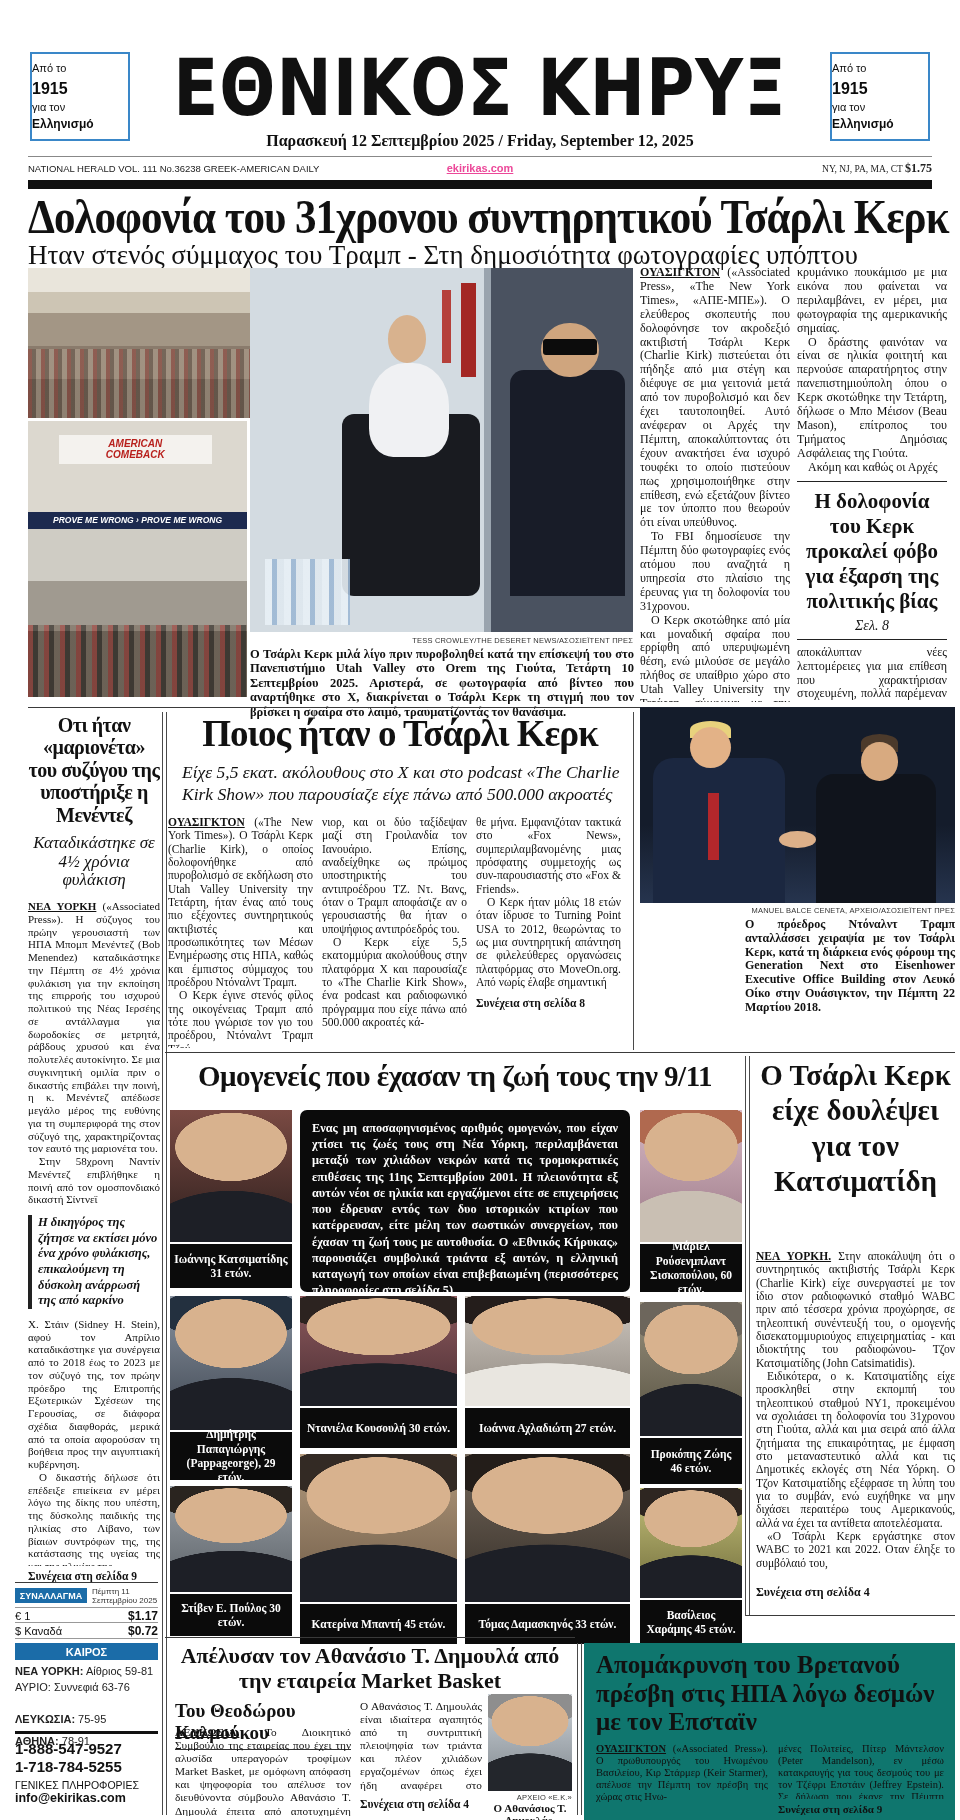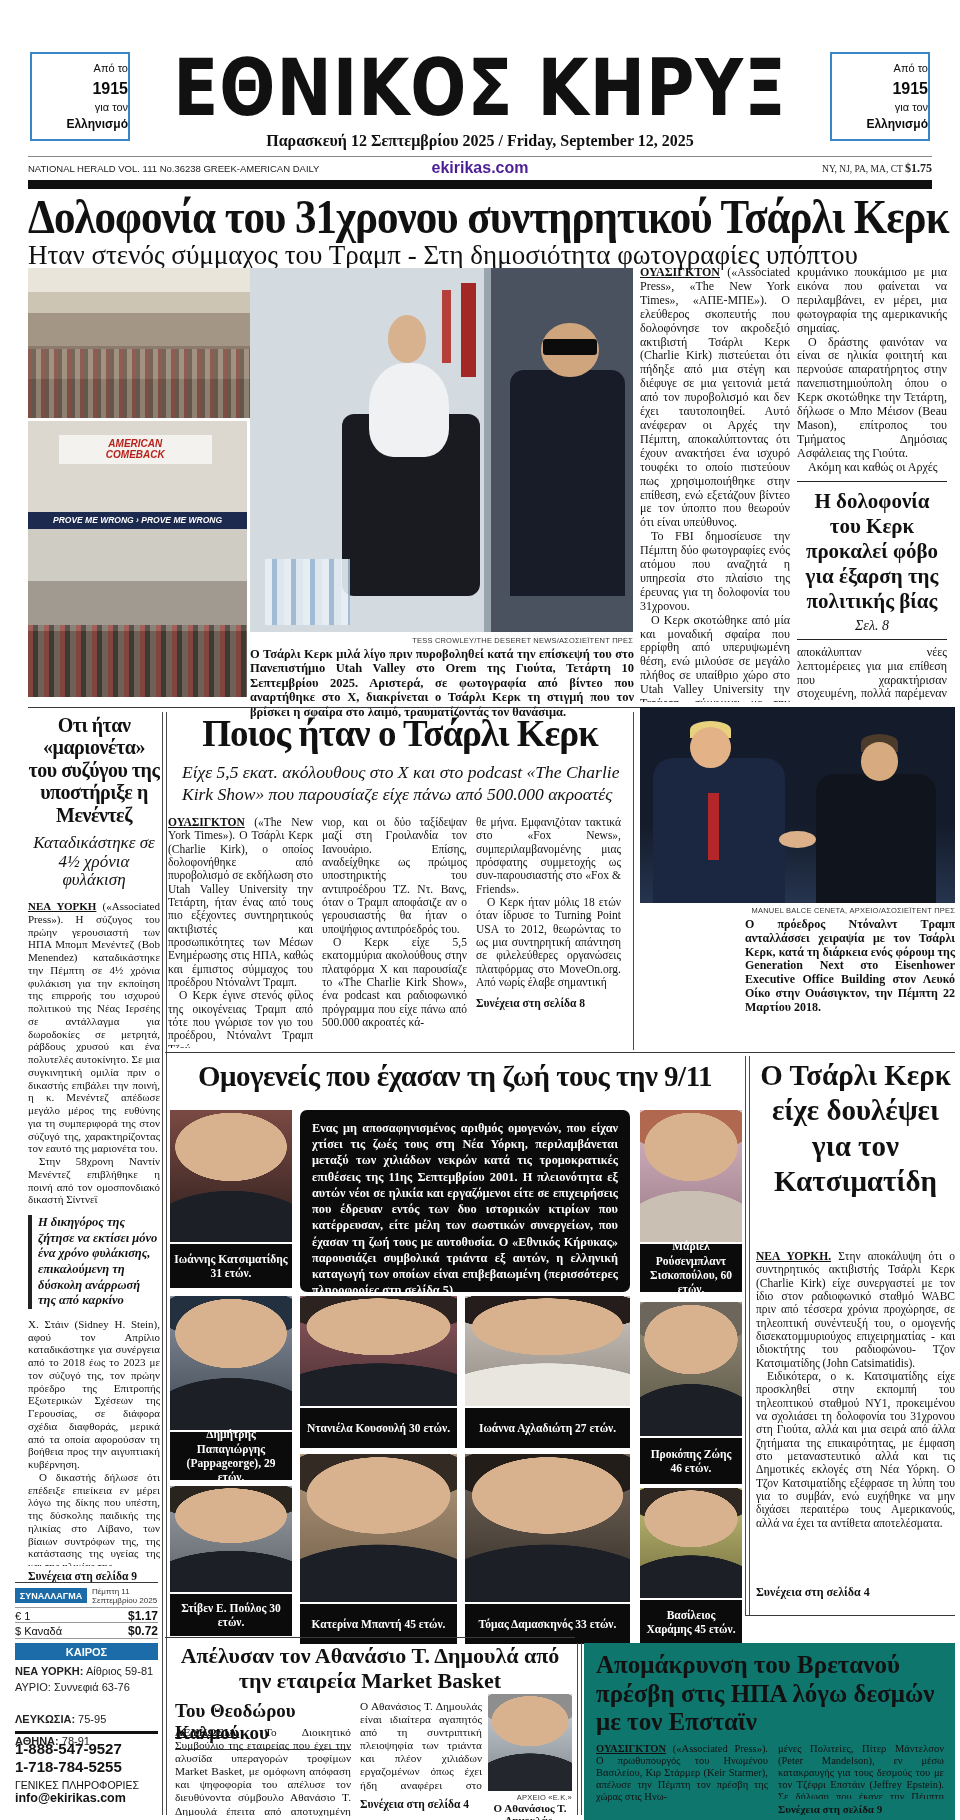--- a/index.html
+++ b/index.html
@@ -8,21 +8,21 @@
   .abs{position:absolute;}
   .sans{font-family:"Liberation Sans",sans-serif;}
   .ctr{text-align:center;}
   .bold{font-weight:bold;}
   .ital{font-style:italic;}
   .clip{overflow:hidden;}
   .hline{background:#3a3a3a;height:1px;}
   .vline{background:#4a4a4a;width:1px;}
   .vsep{width:3px;border-left:1px solid #4a4a4a;border-right:1px solid #4a4a4a;}
   
-  .sincebox{border:2px solid #3a87c8;text-align:right;padding-top:7px;line-height:1.45;
+  .sincebox{border:2px solid #3a87c8;text-align:left;padding-top:7px;line-height:1.45;
             font-family:"Liberation Sans",sans-serif;font-size:11px;color:#0c0c0c;}
   .masthead{font-family:"DejaVu Sans",sans-serif;font-weight:900;font-size:66px;letter-spacing:1px;
             transform:scaleY(1.18);transform-origin:50% 20%;white-space:nowrap;}
   .dateline{font-size:16px;font-weight:bold;}
   .infobar{border-top:1px solid #888;display:flex;align-items:center;font-size:9.5px;color:#222;}
   .blackbar{background:#101010;}
   
   .lead-hl{font-size:43px;font-weight:bold;letter-spacing:-1px;line-height:1.0;
            transform:scaleY(1.12);transform-origin:50% 0;white-space:nowrap;text-align:center;}
   .lead-sub{font-size:27px;line-height:1.05;}
@@ -106,21 +106,21 @@
     <div>Από το</div>
     <div class="bold" style="font-size:16px;">1915</div>
     <div>για τον</div>
     <div class="bold" style="font-size:12px;">Ελληνισμό</div>
   </div>
   <div class="abs ctr masthead" style="left:130px;top:46px;width:700px;">ΕΘΝΙΚΟΣ ΚΗΡΥΞ</div>
   <div class="abs ctr dateline" style="left:130px;top:132px;width:700px;">Παρασκευή 12 Σεπτεμβρίου 2025 / Friday, September 12, 2025</div>
 
   <div class="abs infobar" style="left:28px;top:156px;width:904px;height:22px;">
     <span class="sans" style="flex:1;">NATIONAL HERALD VOL. 111  No.36238  GREEK-AMERICAN DAILY</span>
-    <span class="sans bold" style="font-size:16px;color:#4c1d95;">ekirikas.com</span>
+    <span class="sans bold" style="font-size:11px;color:#ec4899;text-decoration:underline;">ekirikas.com</span>
     <span style="flex:1;text-align:right;">
       <span>NY, NJ, PA, MA, CT</span>
       <span class="bold" style="font-size:12px;">$1.75</span>
     </span>
   </div>
   <div class="abs blackbar" style="left:28px;top:180px;width:904px;height:9px;"></div>
 
   <div class="abs lead-hl" style="left:28px;top:193px;width:904px;">Δολοφονία του 31χρονου συντηρητικού Τσάρλι Κερκ</div>
   <div class="abs lead-sub" style="left:28px;top:241px;width:904px;">Ηταν στενός σύμμαχος του Τραμπ - Στη δημοσιότητα φωτογραφίες υπόπτου</div>
 
@@ -244,20 +244,21 @@
   <div class="portrait" style="left:465px;top:1454px;width:165px;height:148px;--hair:#231d19;--bg1:#75695c;--bg2:#332c26;"></div>
   <div class="plate" style="left:465px;top:1604px;width:165px;height:40px;">Τόμας Δαμασκηνός 33 ετών.</div>
 
   <div class="portrait" style="left:640px;top:1488px;width:102px;height:110px;--hair:#2e2621;--bg1:#c6c27a;--bg2:#6e6a3a;"></div>
   <div class="plate" style="left:640px;top:1600px;width:102px;height:44px;">Βασίλειος Χαράμης 45 ετών.</div>
 
   <div class="abs ctr bold" style="left:756px;top:1058px;width:199px;font-size:29px;line-height:1.22;">Ο Τσάρλι Κερκ είχε δουλέψει για τον Κατσιματίδη</div>
   <div class="abs body-col clip" style="left:756px;top:1250px;width:199px;height:330px;font-size:11.5px;">
     <p class="first"><span class="runin">ΝΕΑ ΥΟΡΚΗ.</span><span> Στην αποκάλυψη ότι ο συντηρητικός ακτιβιστής Τσάρλι Κερκ (Charlie Kirk) είχε συνεργαστεί με τον ίδιο στον ραδιοφωνικό σταθμό WABC πριν από τέσσερα χρόνια προχώρησε, σε τηλεοπτική συνέντευξή του, ο ομογενής δισεκατομμυριούχος επιχειρηματίας - και ιδιοκτήτης του ραδιοφώνου- Τζον Κατσιματίδης (John Catsimatidis).</span></p>
     <p>Ειδικότερα, ο κ. Κατσιματίδης είχε προσκληθεί στην εκπομπή του τηλεοπτικού σταθμού NY1, προκειμένου να σχολιάσει τη δολοφονία του 31χρονου στη Γιούτα, αλλά και μια σειρά από άλλα ζητήματα της επικαιρότητας, με έμφαση στο μεταναστευτικό αλλά και τις Δημοτικές εκλογές στη Νέα Υόρκη. Ο Τζον Κατσιματίδης εξέφρασε τη λύπη του για το συμβάν, ενώ ευχήθηκε να μην διχάσει περαιτέρω τους Αμερικανούς, αλλά να έχει τα αντίθετα αποτελέσματα.</p>
+    <p>«Ο Τσάρλι Κερκ εργάστηκε στον WABC το 2021 και 2022. Οταν έληξε το συμβόλαιό του,</p>
   </div>
   <div class="abs bold" style="left:756px;top:1585px;font-size:12px;">Συνέχεια στη σελίδα 4</div>
   <div class="abs hline" style="left:746px;top:1615px;width:209px;"></div>
 
   <div class="abs hline" style="left:15px;top:1582px;width:143px;"></div>
   <div class="abs bluebar" style="left:15px;top:1588px;width:72px;height:15px;font-size:9px;">ΣΥΝΑΛΛΑΓΜΑ</div>
   <div class="abs sans" style="left:92px;top:1588px;width:66px;font-size:8px;line-height:1.1;color:#333;">Πέμπτη 11 Σεπτεμβρίου 2025</div>
   <div class="abs fxrow" style="left:15px;top:1607px;width:143px;height:15px;">
     <span>€ 1</span>
     <span class="bold" style="font-size:12px;">$1.17</span>

